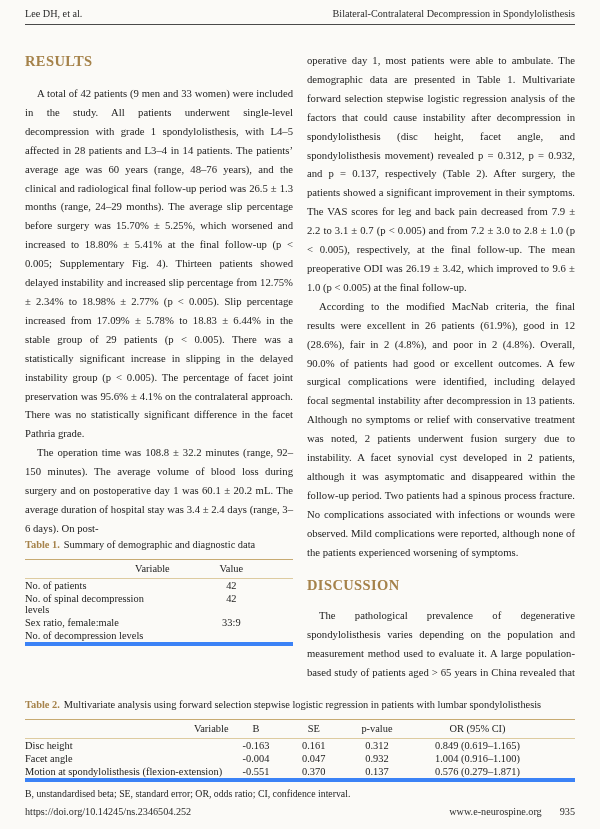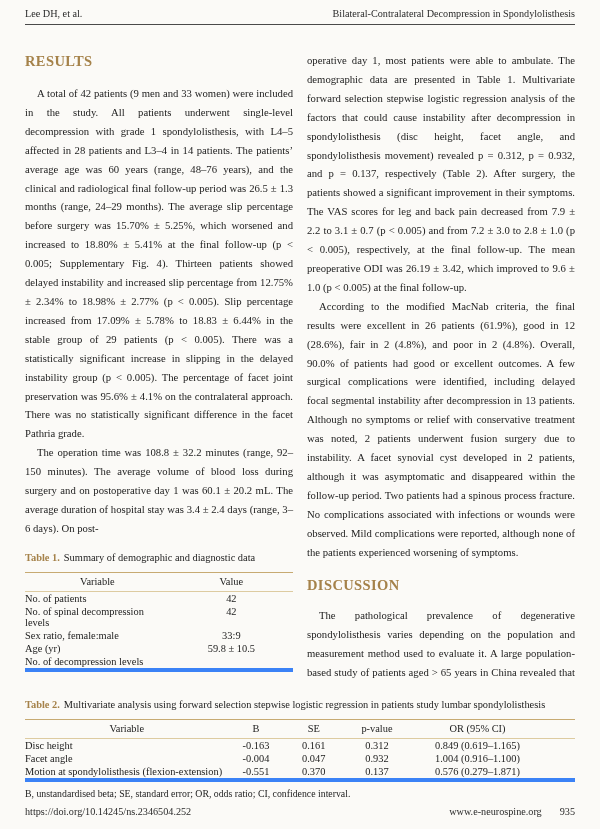--- a/index.html
+++ b/index.html
@@ -29,26 +29,26 @@
     margin:2px 0 14px 0;
   }
   .section-heading.mid { margin-top:16px; margin-bottom:12px; }
   p.body {
     font-size:10.7px; line-height:18.9px;
     text-align:justify;
     margin:0;
   }
   p.body.indent { text-indent:12px; }
   
-  .table-block { margin-top:13px; }
+  .table-block { }
   .caption { font-size:10.4px; line-height:14px; margin-bottom:7px; text-align:left; }
   .tbl-label { color:#a5824a; font-weight:bold; margin-right:4px; }
   table { width:100%; border-collapse:collapse; font-size:10.4px; }
   thead th {
-    font-weight:normal; text-align:center;
+    font-weight:normal; text-align:right;
     border-top:1.4px solid #c7aa72;
     border-bottom:1px solid #ddcba1;
     padding:3px 0 4px 0;
   }
   tbody td { padding:1px 0; vertical-align:top; }
   tbody tr:last-child td { border-bottom:4px solid #3b82f6; }
   .t1 col.c-var { width:54%; }
   .t1 col.c-val { width:46%; }
   .t1 th.num, .t1 td.num { text-align:center; }
   .tbl-footnote { font-size:9.8px; line-height:13px; margin-top:5px; color:#222; }
@@ -106,45 +106,41 @@
               </tr>
             <tr>
                 <td>No. of spinal decompression levels</td>
                 <td class="num">42</td>
               </tr>
             <tr>
                 <td>Sex ratio, female:male</td>
                 <td class="num">33:9</td>
               </tr>
             <tr>
-                <td>Age (yr)</td>
-                <td class="num">59.8 ± 10.5</td>
-              </tr>
-            <tr>
                 <td>No. of decompression levels</td>
                 <td class="num"></td>
               </tr>
 
           </tbody>
         </table>
 
       </div>
     </div>
 
     <div class="col">
       <p class="body">operative day 1, most patients were able to ambulate. The demographic data are presented in Table 1. Multivariate forward selection stepwise logistic regression analysis of the factors that could cause instability after decompression in spondylolisthesis (disc height, facet angle, and spondylolisthesis movement) revealed p = 0.312, p = 0.932, and p = 0.137, respectively (Table 2). After surgery, the patients showed a significant improvement in their symptoms. The VAS scores for leg and back pain decreased from 7.9 ± 2.2 to 3.1 ± 0.7 (p &lt; 0.005) and from 7.2 ± 3.0 to 2.8 ± 1.0 (p &lt; 0.005), respectively, at the final follow-up. The mean preoperative ODI was 26.19 ± 3.42, which improved to 9.6 ± 1.0 (p &lt; 0.005) at the final follow-up.</p>
       <p class="body indent">According to the modified MacNab criteria, the final results were excellent in 26 patients (61.9%), good in 12 (28.6%), fair in 2 (4.8%), and poor in 2 (4.8%). Overall, 90.0% of patients had good or excellent outcomes. A few surgical complications were identified, including delayed focal segmental instability after decompression in 13 patients. Although no symptoms or relief with conservative treatment was noted, 2 patients underwent fusion surgery due to instability. A facet synovial cyst developed in 2 patients, although it was asymptomatic and disappeared within the follow-up period. Two patients had a spinous process fracture. No complications associated with infections or wounds were observed. Mild complications were reported, although none of the patients experienced worsening of symptoms.</p>
       <h2 class="section-heading mid">DISCUSSION</h2>
       <p class="body indent">The pathological prevalence of degenerative spondylolisthesis varies depending on the population and measurement method used to evaluate it. A large population-based study of patients aged &gt; 65 years in China revealed that degenerative spondylolisthesis showed a higher preponderance in female patients, with a prevalence of 25.0% in women and 19.1% in men.¹⁹ Despite improvements in spinal endoscopic surgical steps owing to the development of relevant equipment in recent decades, certain problems, such as iatrogenic instability caused by the violation of the facet joints, remain to be solved.⁸ For sufficient exposure</p>
     </div>
 
   </div>
 
   <div class="table-block table2-block">
-    <p class="caption"><span class="tbl-label">Table 2.</span><span>Multivariate analysis using forward selection stepwise logistic regression in patients study lumbar spondylolisthesis</span></p>
+    <p class="caption"><span class="tbl-label">Table 2.</span><span>Multivariate analysis using forward selection stepwise logistic regression in patients with lumbar spondylolisthesis</span></p>
     <table class="t2">
       <colgroup>
           <col class="c0">
           <col class="c1">
           <col class="c2">
           <col class="c3">
           <col class="c4">
         </colgroup>
       <thead>
         <tr>

